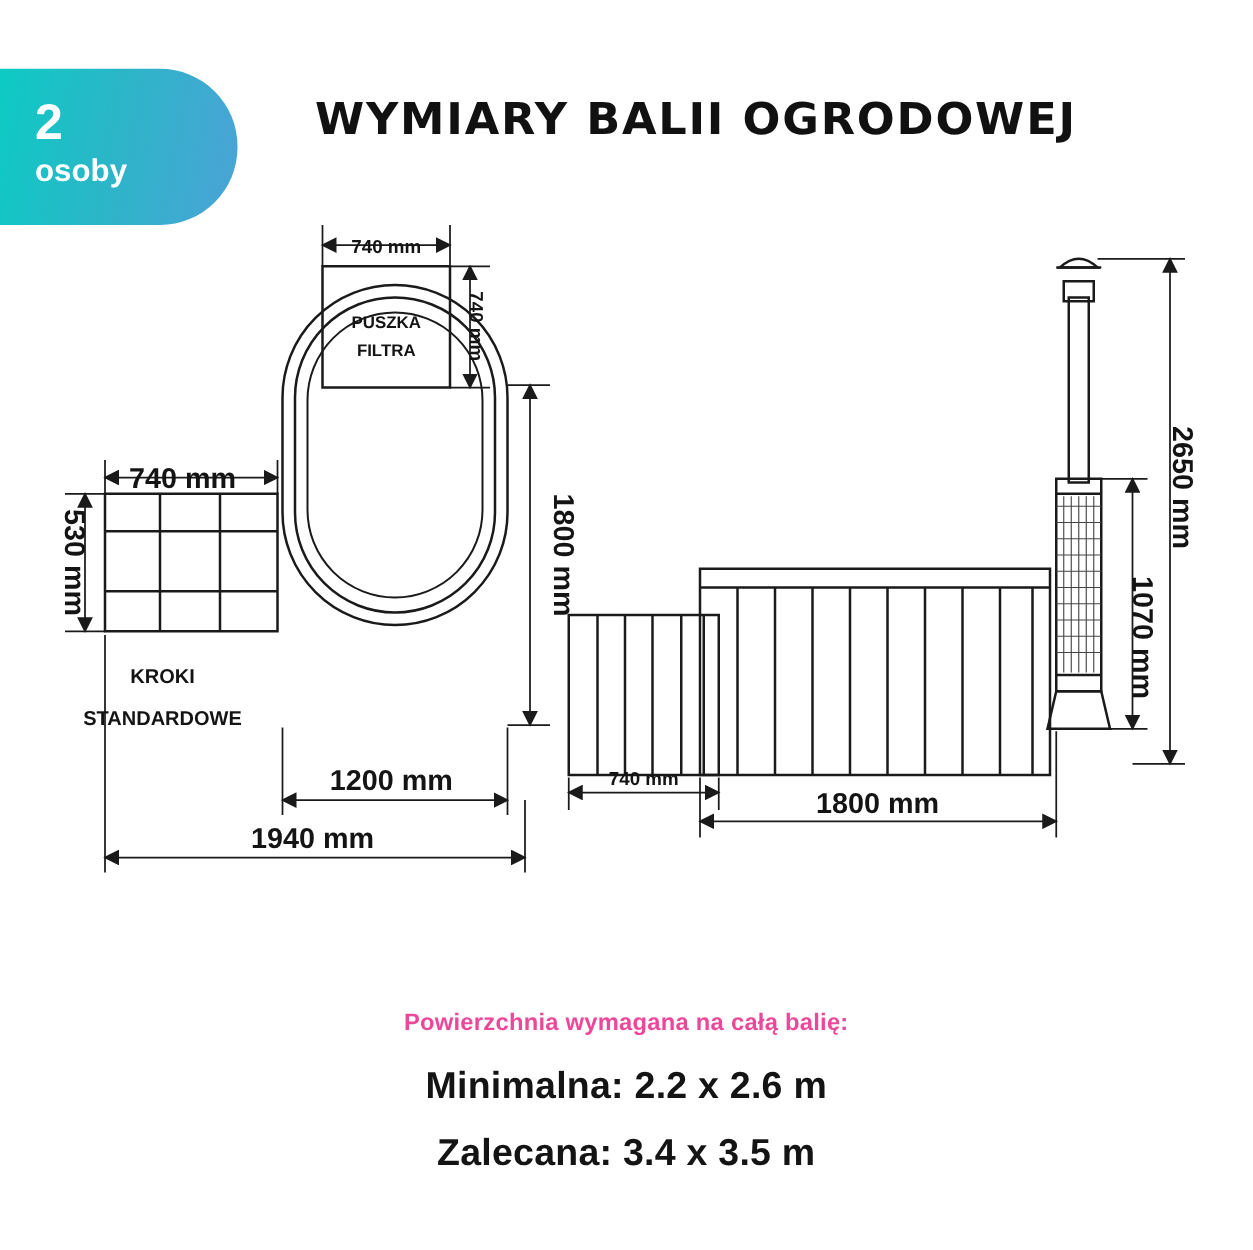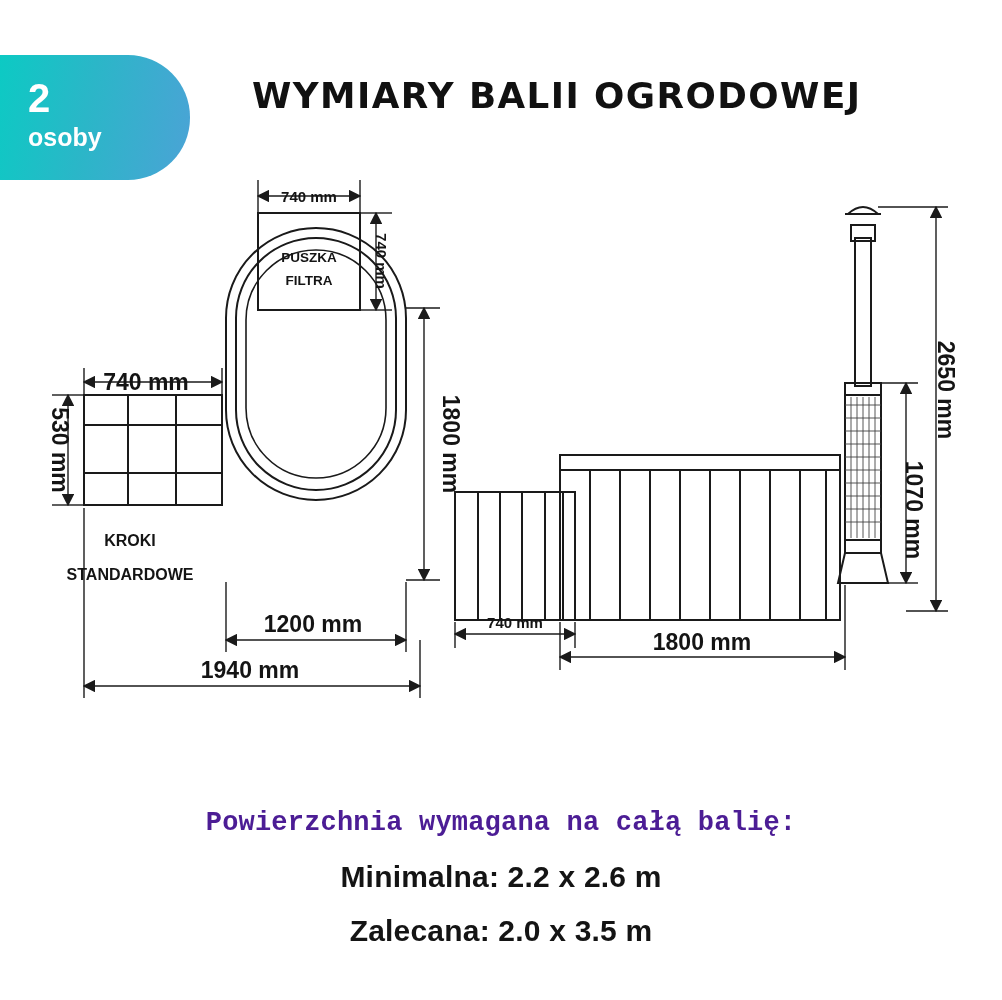--- a/index.html
+++ b/index.html
@@ -72,25 +72,24 @@
 
   
   .footer {
     position: absolute;
     left: 0;
     top: 808px;
     width: 1002px;
     text-align: center;
   }
   .footer-head {
-    font-size: 27px;
-    font-weight: bold;
-    color: #4c1d95;
+    font-size: 19px;
+    font-weight: bold;
+    color: #ec4899;
     letter-spacing: 0.2px;
-    font-family: Liberation Mono, monospace;
   }
   .footer-line {
     font-size: 30px;
     font-weight: bold;
     color: #141414;
     margin-top: 22px;
     letter-spacing: 0.2px;
   }
   .footer-line.second {
     margin-top: 20px;
@@ -287,14 +286,14 @@
     <text x="906" y="510" font-size="23" font-weight="bold" text-anchor="middle" transform="rotate(90 906 510)">1070 mm</text>
 
     <text x="938" y="390" font-size="23" font-weight="bold" text-anchor="middle" transform="rotate(90 938 390)">2650 mm</text>
   </g>
 </svg>
 </div>
 
 <div class="footer">
   <div class="footer-head">Powierzchnia wymagana na całą balię:</div>
   <div class="footer-line">Minimalna: 2.2 x 2.6 m</div>
-  <div class="footer-line second">Zalecana: 2.0 x 3.5 m</div>
+  <div class="footer-line second">Zalecana: 3.4 x 3.5 m</div>
 </div>
 
 </body></html>

